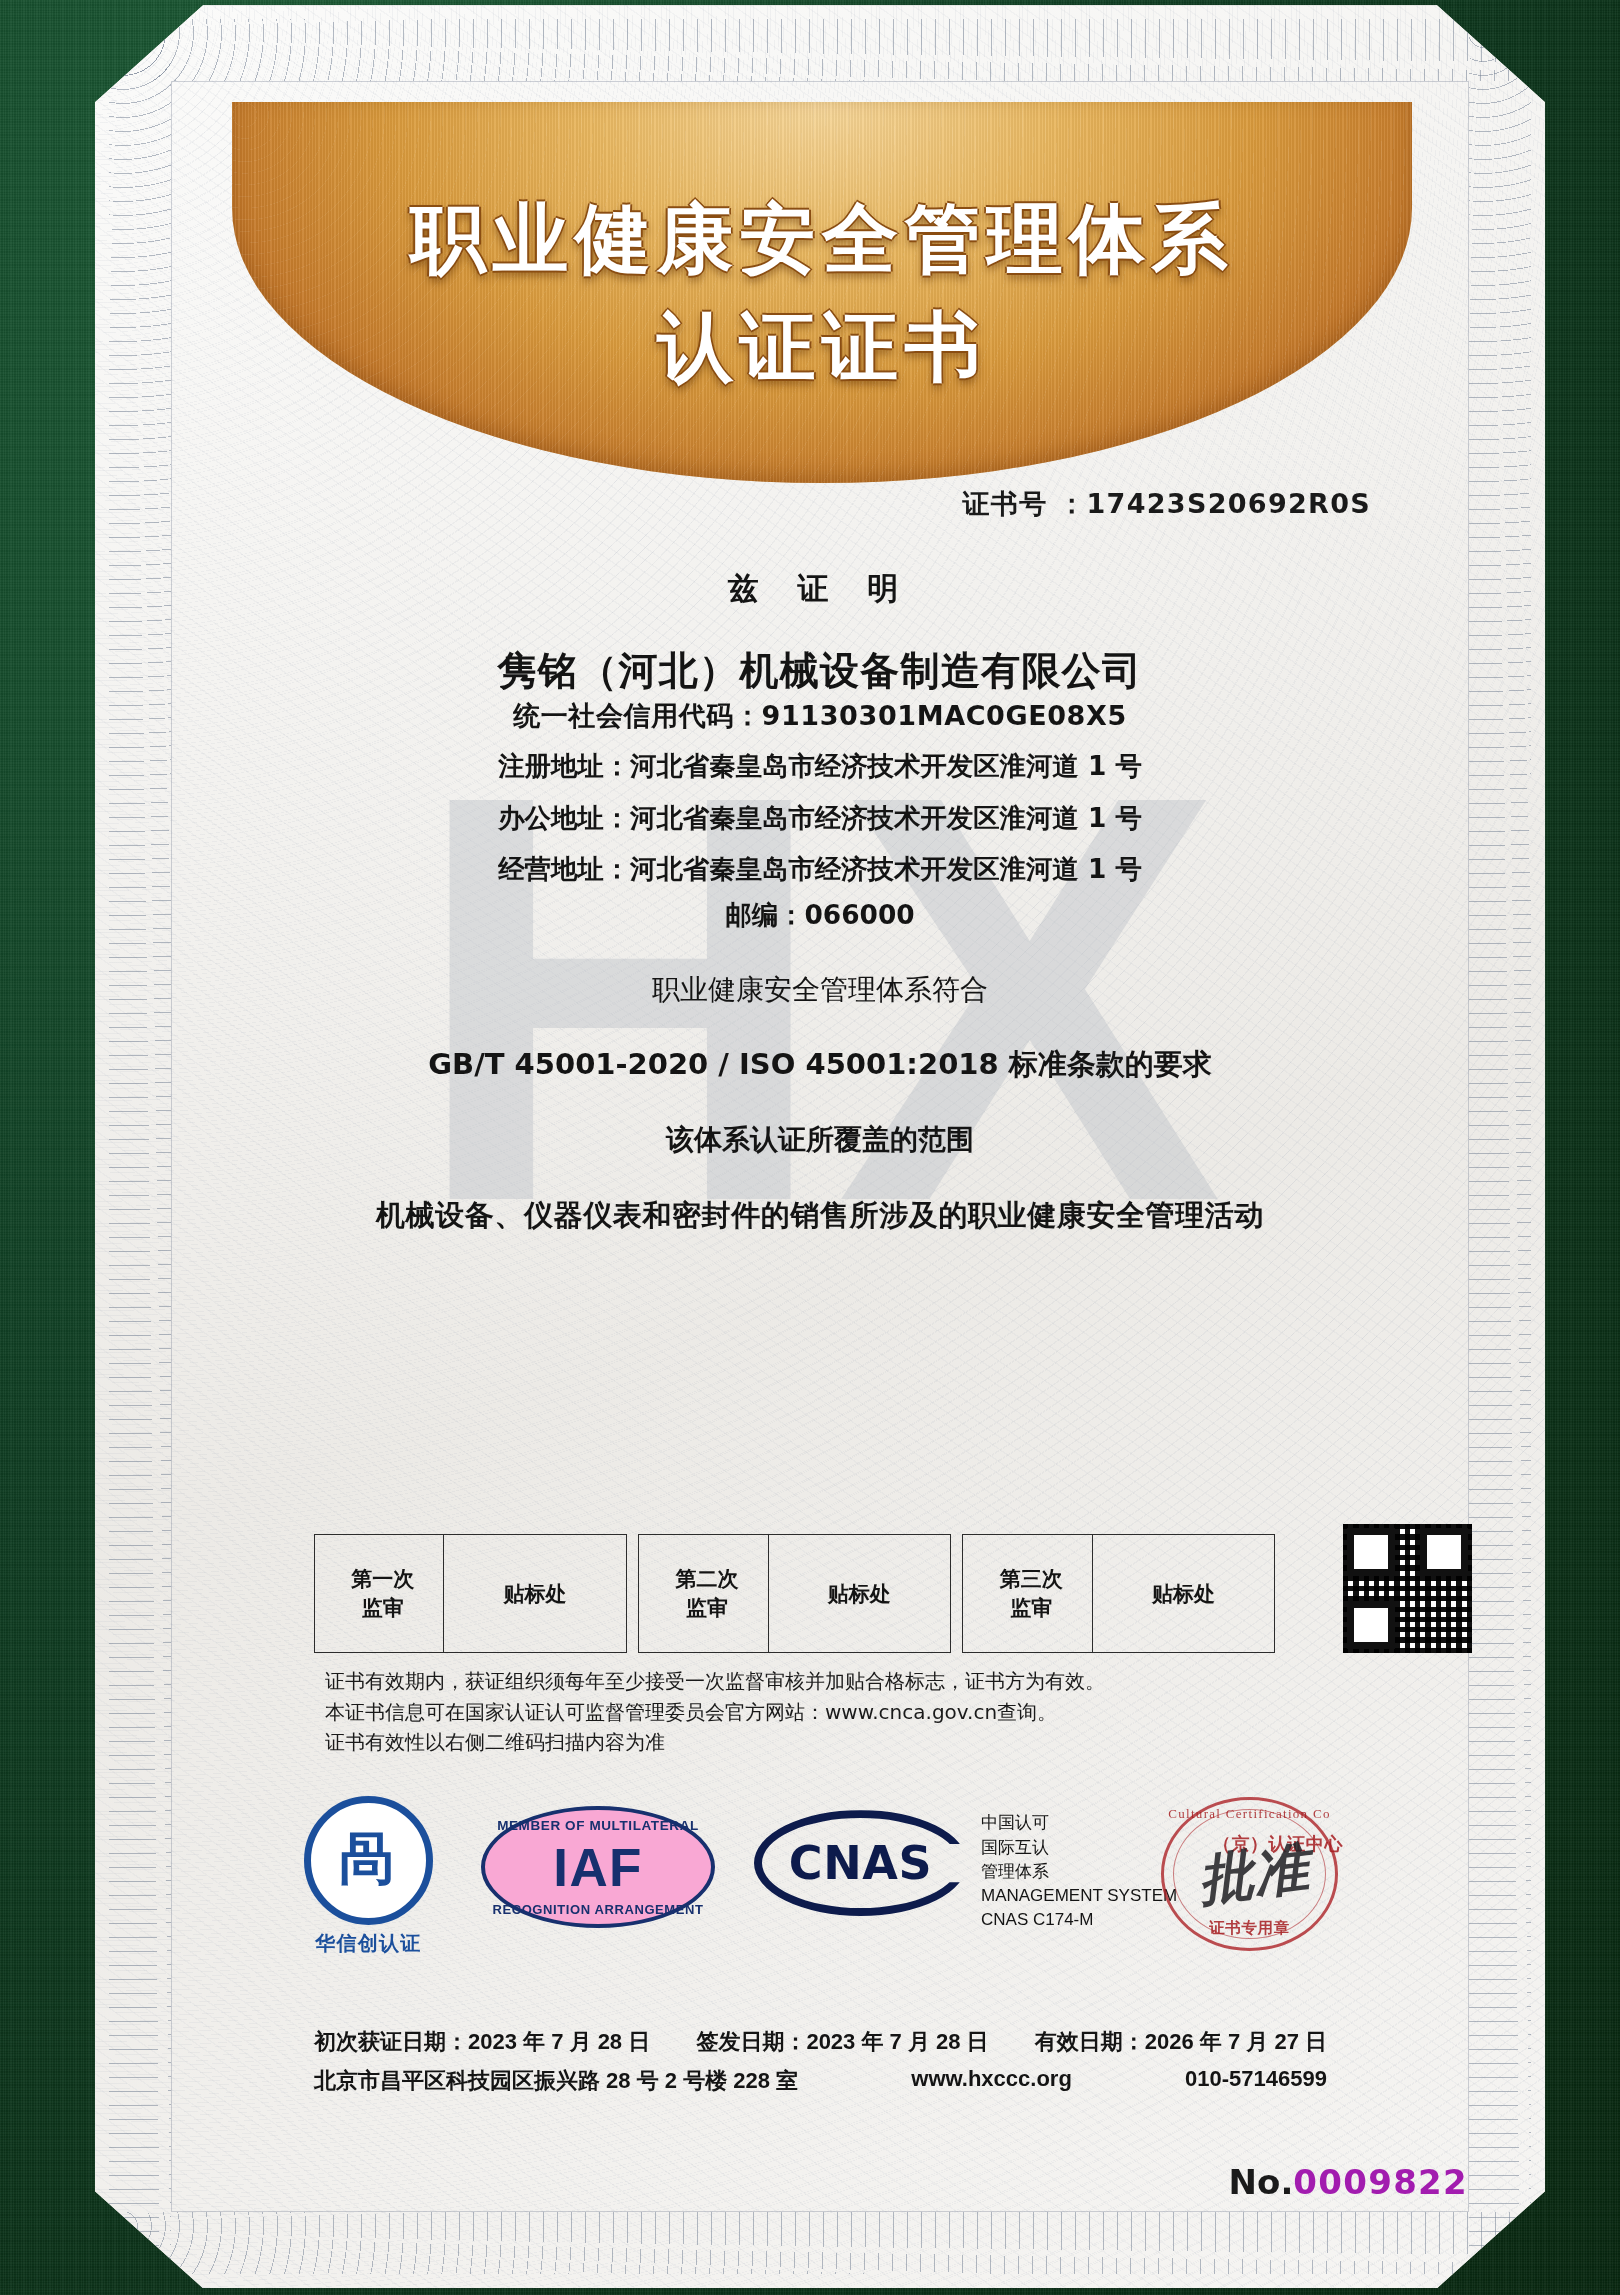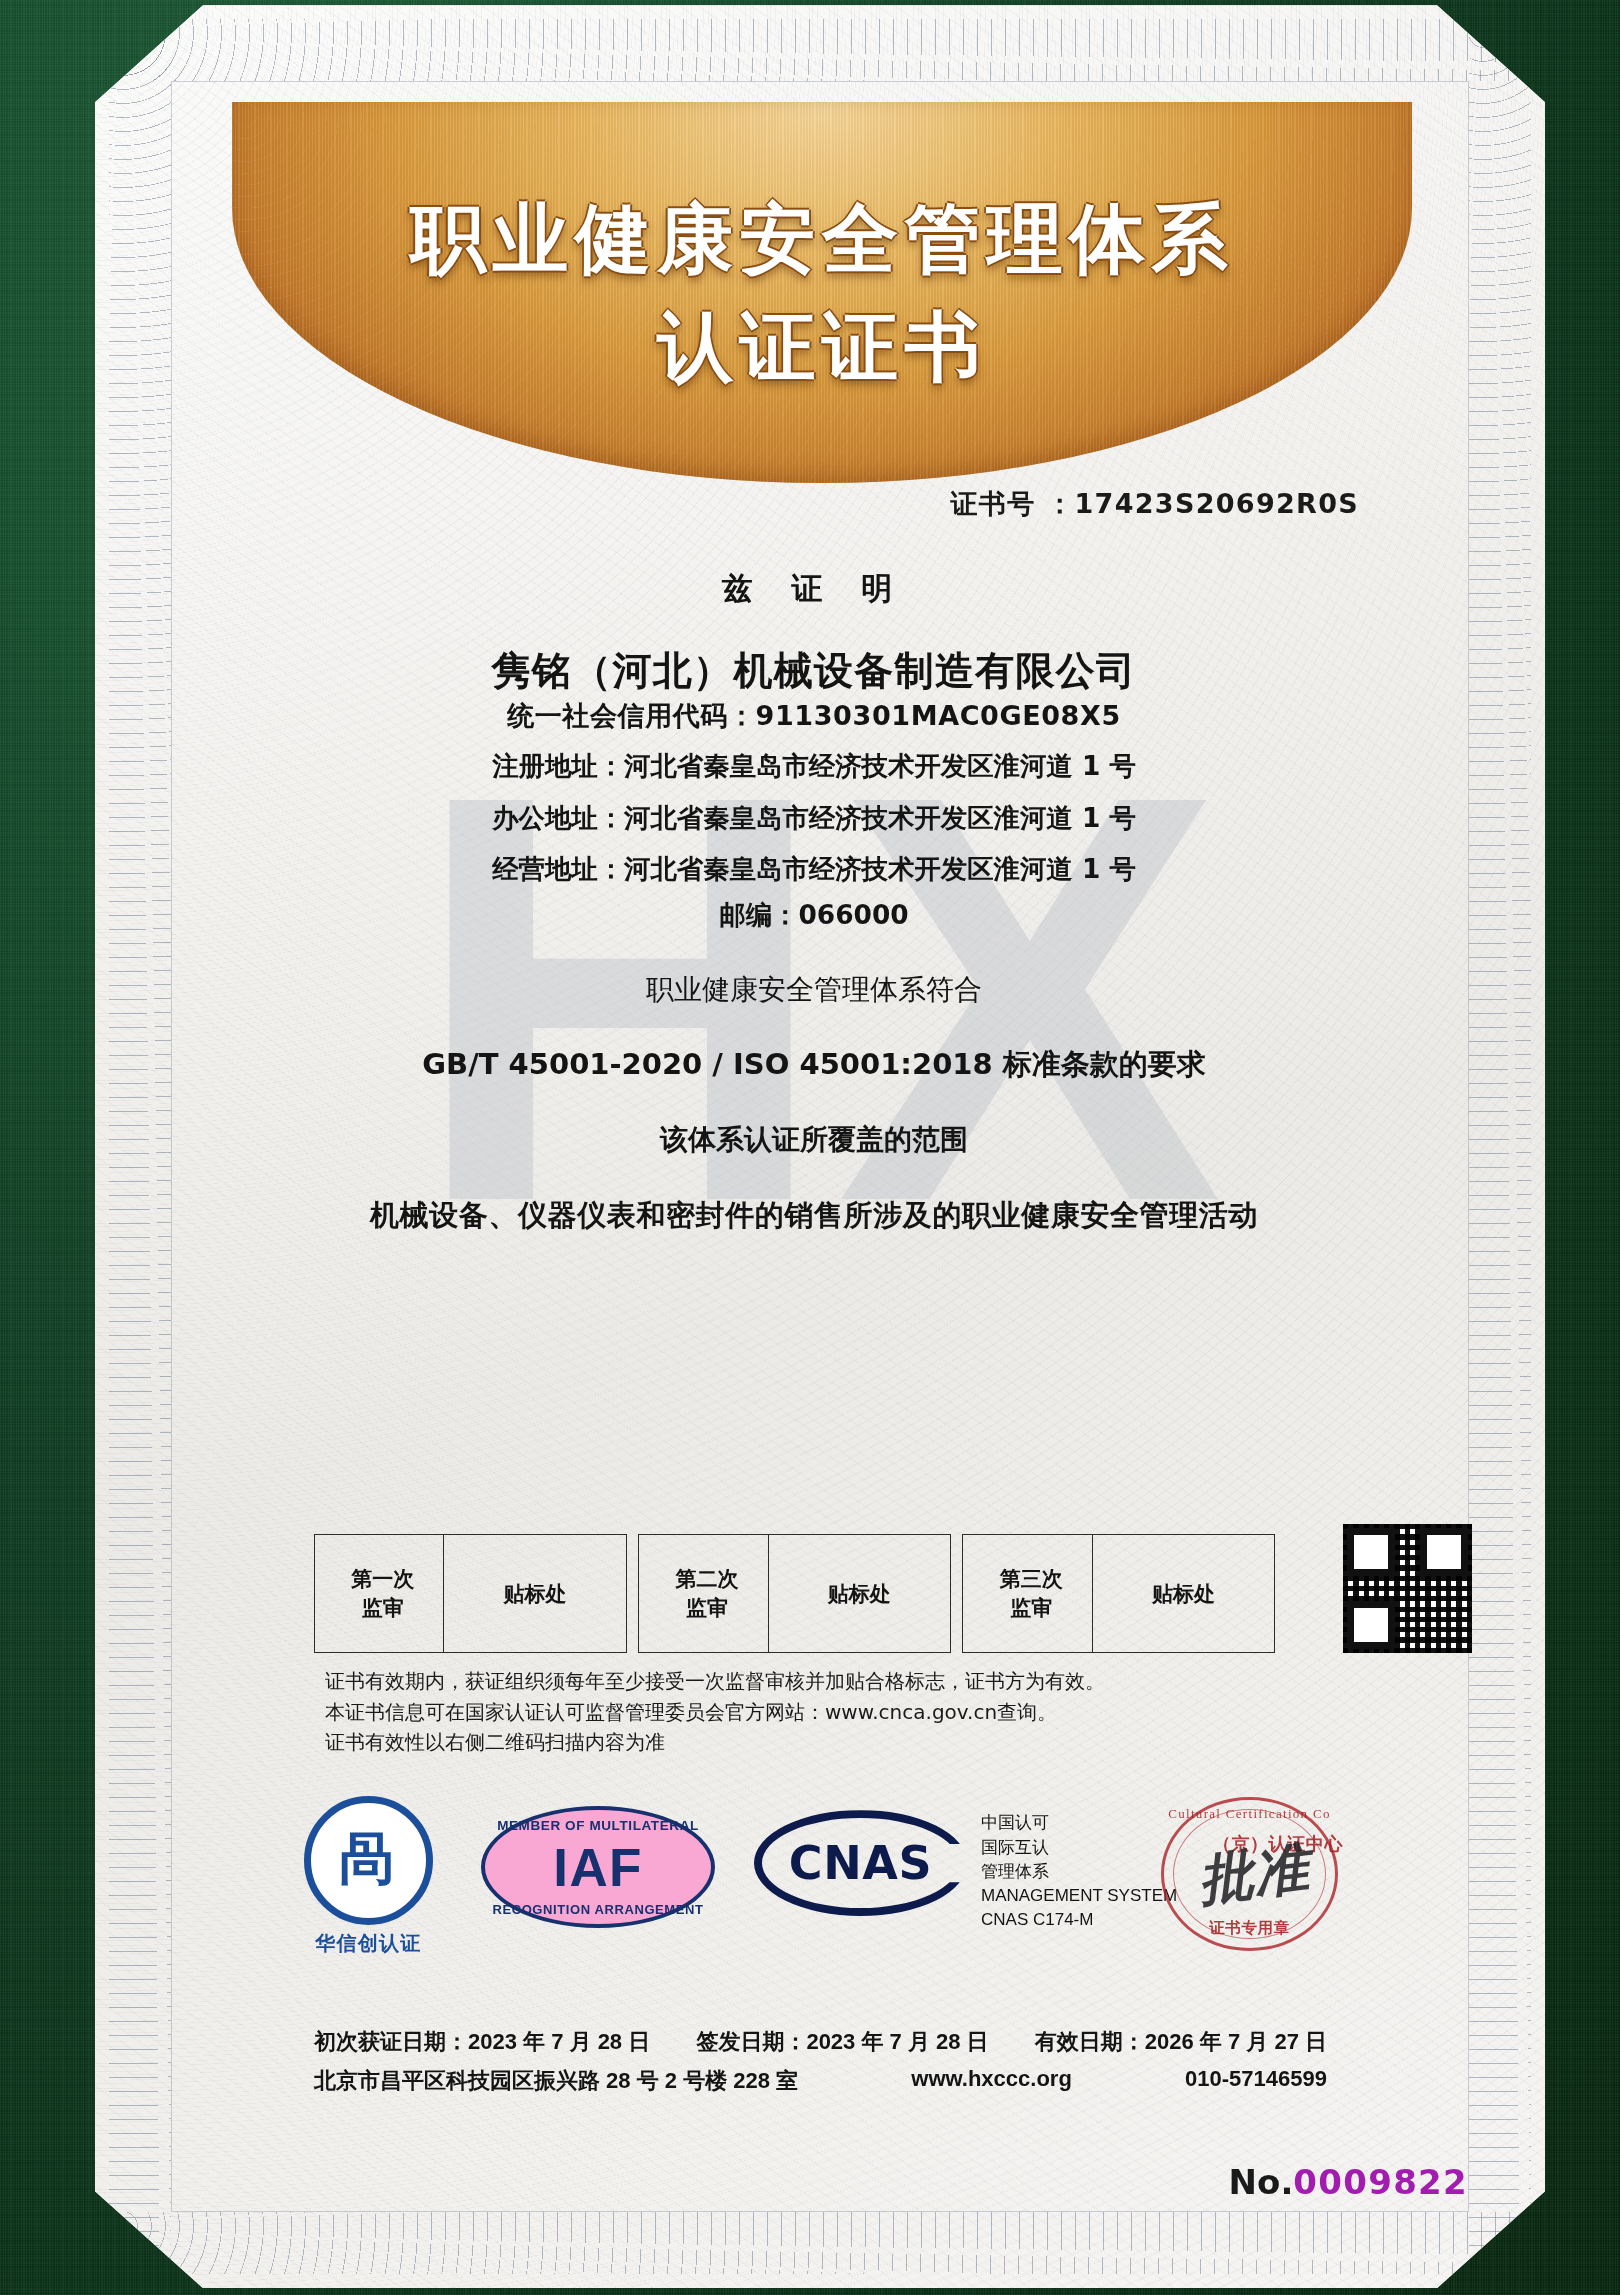--- a/index.html
+++ b/index.html
@@ -142,21 +142,21 @@
       1.9px 0 0 #8a4d12,
       -1.9px 0 0 #8a4d12,
       0 5.2px 9px rgba(90,45,5,0.55);
     z-index: 3;
   }
   .arch-title .l2 { display: block; }
 
   
   .content {
     position: absolute;
-    left: 0; right: 12px;
+    left: 0; right: 0;
     top: 464px;
     padding: 0 161px;
     text-align: center;
     color: #141414;
     font-family: "DejaVu Sans", "Liberation Sans", sans-serif;
   }
   .cert-no {
     text-align: right;
     font-size: 27px;
     font-weight: 700;

